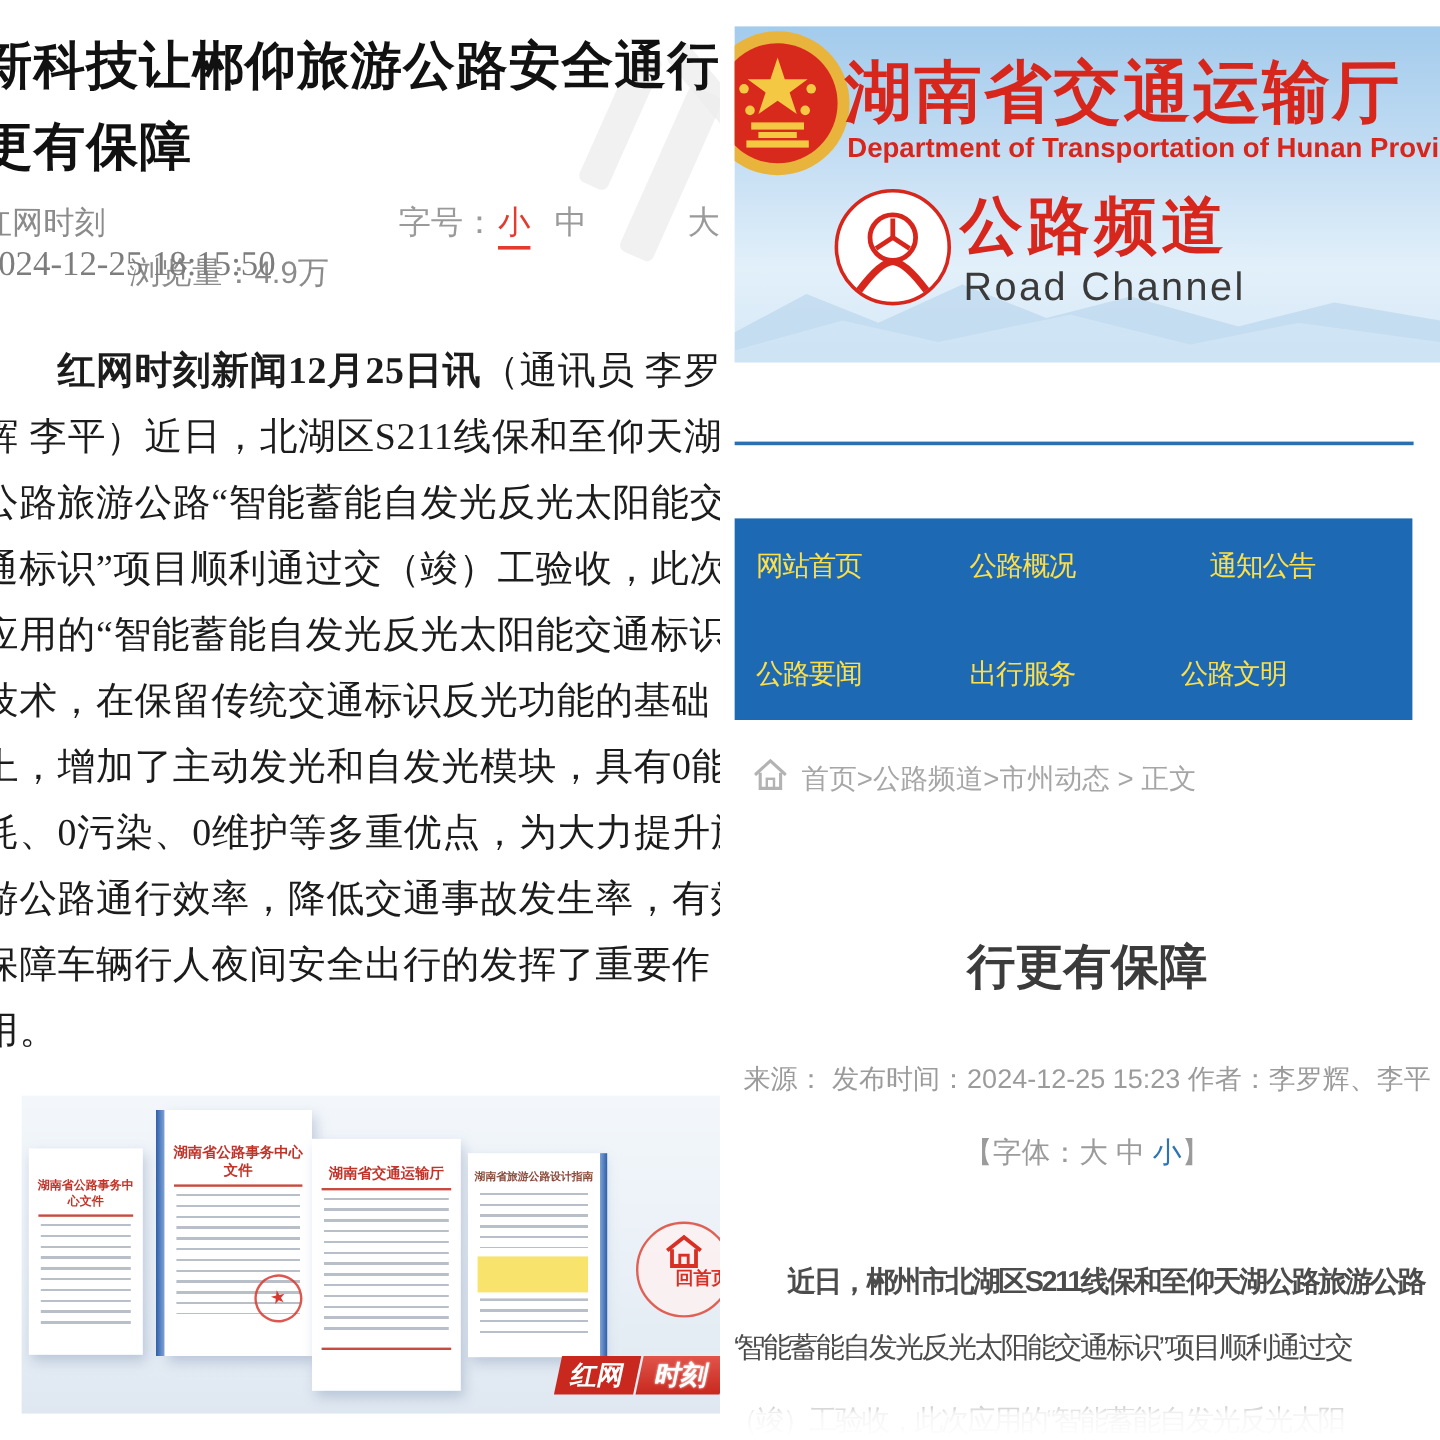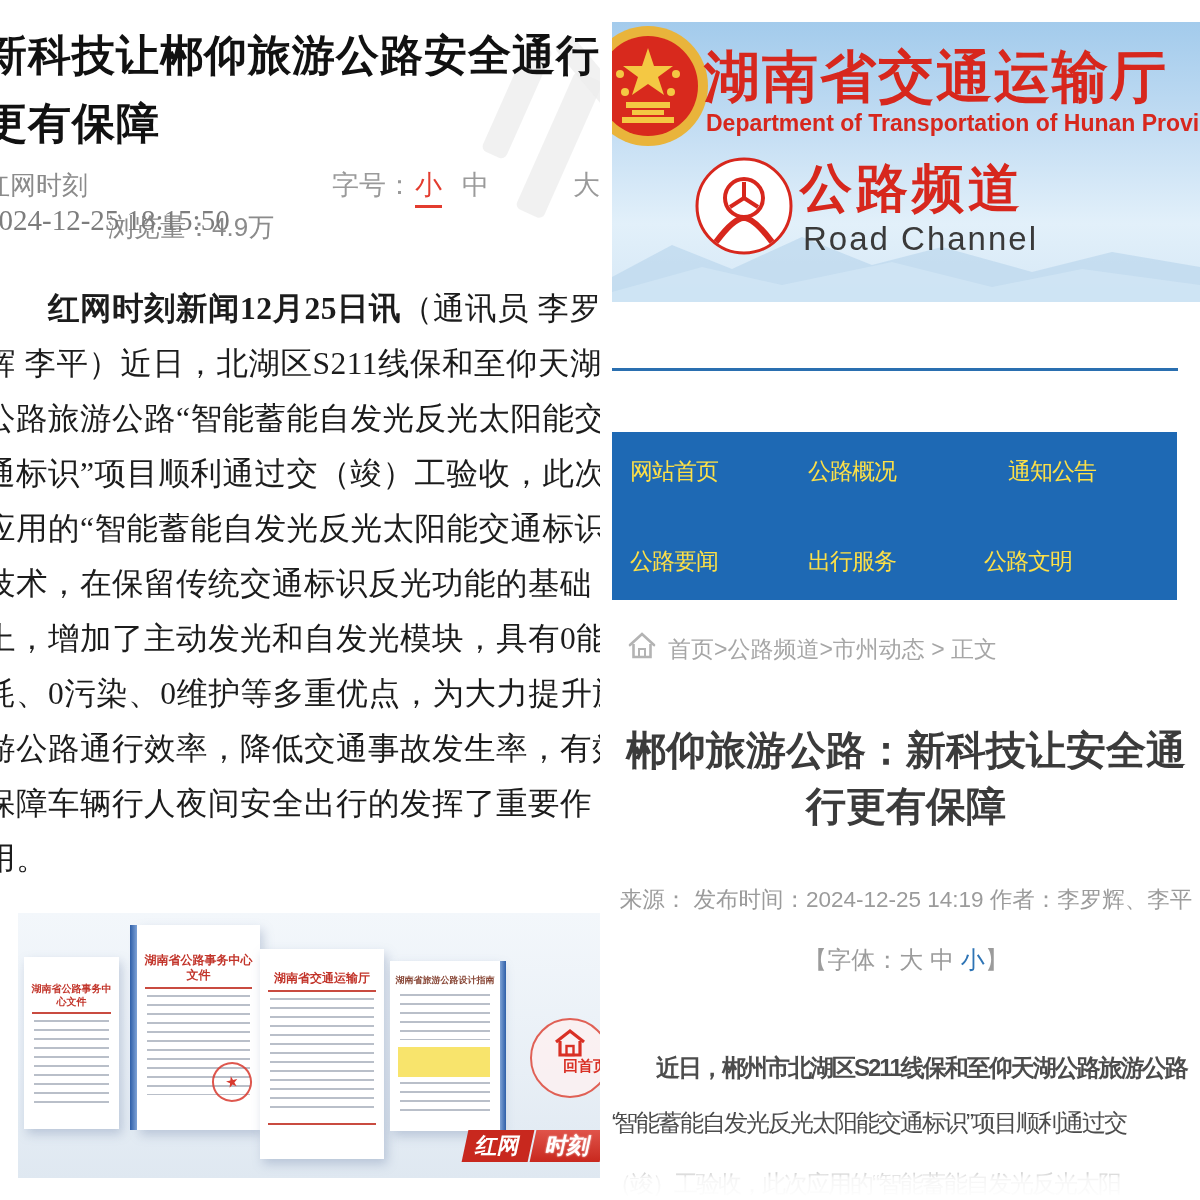--- a/index.html
+++ b/index.html
@@ -211,24 +211,23 @@
 
     <div class="abs" id="breadcrumb">
       <svg width="32" height="32" viewBox="0 0 32 32">
         <path d="M4 15 L16 4 L28 15" fill="none" stroke="#b3b3b3" stroke-width="2.6" stroke-linecap="round"></path>
         <path d="M7.5 14 V27 H24.5 V14" fill="none" stroke="#b3b3b3" stroke-width="2.6"></path>
         <rect x="13" y="19" width="6" height="8" fill="none" stroke="#b3b3b3" stroke-width="2"></rect>
       </svg>
       <span id="breadcrumb-text">首页&gt;公路频道&gt;市州动态 &gt; 正文</span>
     </div>
 
-    <div class="abs r-title" id="r-title1">郴仰旅游公路：新科技让安全通</div>
     <div class="abs r-title" id="r-title2">行更有保障</div>
 
-    <div class="abs" id="r-meta">来源：  发布时间：2024-12-25 14:19 作者：李罗辉、李平</div>
+    <div class="abs" id="r-meta">来源：  发布时间：2024-12-25 15:23 作者：李罗辉、李平</div>
     <div class="abs" id="r-fontsize">
       <span>【字体：</span><span>大</span>&nbsp;<span>中</span>&nbsp;<span class="blue">小</span><span>】</span>
     </div>
 
     <div class="r-line" id="r-line1">　　近日，郴州市北湖区S211线保和至仰天湖公路旅游公路</div>
     <div class="r-line" id="r-line2">“智能蓄能自发光反光太阳能交通标识”项目顺利通过交</div>
     <div class="r-line" id="r-line3">（竣）工验收，此次应用的“智能蓄能自发光反光太阳</div>
     <div class="abs" id="r-fade"></div>
 
   </div>

